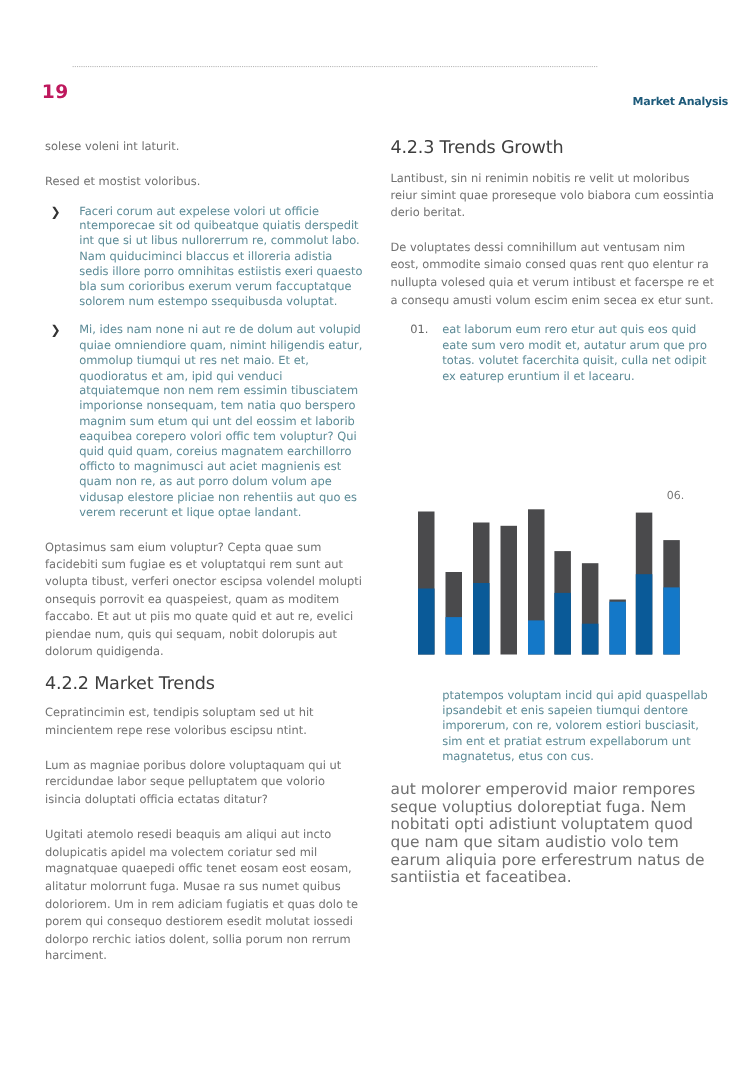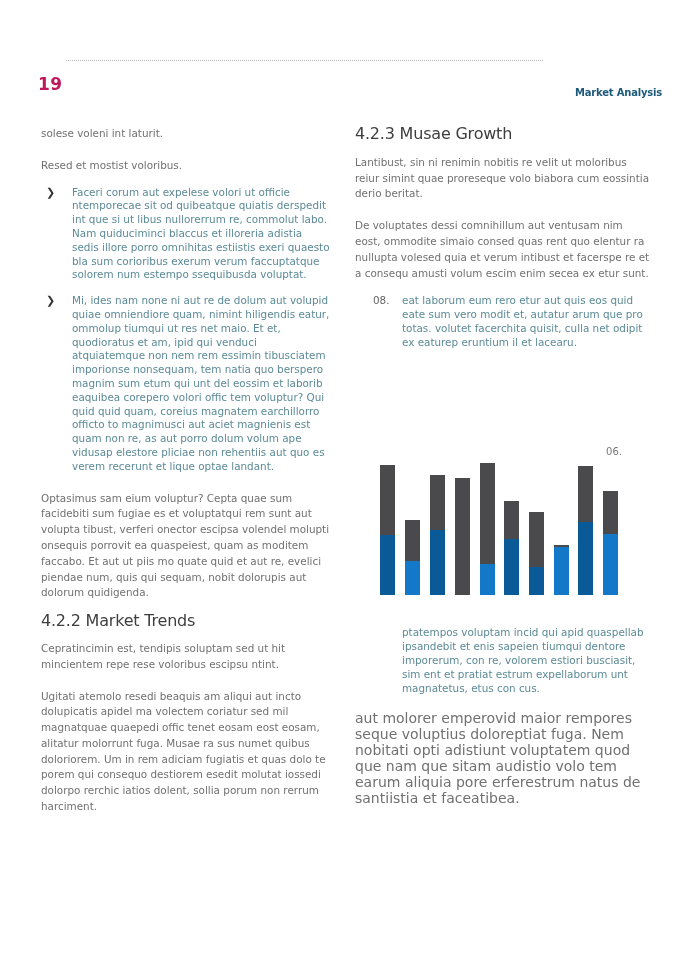--- a/index.html
+++ b/index.html
@@ -42,29 +42,30 @@
     <span class="chev">❯</span>
     <span>Faceri corum aut expelese volori ut officie ntemporecae sit od quibeatque quiatis derspedit int que si ut libus nullorerrum re, commolut labo. Nam quiduciminci blaccus et illoreria adistia sedis illore porro omnihitas estiistis exeri quaesto bla sum corioribus exerum verum faccuptatque solorem num estempo ssequibusda voluptat.</span>
   </div>
   <div class="bullet" style="margin-bottom:17px">
     <span class="chev">❯</span>
     <span>Mi, ides nam none ni aut re de dolum aut volupid quiae omniendiore quam, nimint hiligendis eatur, ommolup tiumqui ut res net maio. Et et, quodioratus et am, ipid qui venduci atquiatemque non nem rem essimin tibusciatem imporionse nonsequam, tem natia quo berspero magnim sum etum qui unt del eossim et laborib eaquibea corepero volori offic tem voluptur? Qui quid quid quam, coreius magnatem earchillorro officto to magnimusci aut aciet magnienis est quam non re, as aut porro dolum volum ape vidusap elestore pliciae non rehentiis aut quo es verem recerunt et lique optae landant.</span>
   </div>
   <p class="para" style="margin-bottom:12px">Optasimus sam eium voluptur? Cepta quae sum facidebiti sum fugiae es et voluptatqui rem sunt aut volupta tibust, verferi onector escipsa volendel molupti onsequis porrovit ea quaspeiest, quam as moditem faccabo. Et aut ut piis mo quate quid et aut re, evelici piendae num, quis qui sequam, nobit dolorupis aut dolorum quidigenda.</p>
   <h2 style="margin-bottom:12px">4.2.2 Market Trends</h2>
   <p class="para">Cepratincimin est, tendipis soluptam sed ut hit mincientem repe rese voloribus escipsu ntint.</p>
+  <p class="para">Lum as magniae poribus dolore voluptaquam qui ut rercidundae labor seque pelluptatem que volorio isincia doluptati officia ectatas ditatur?</p>
   <p class="para">Ugitati atemolo resedi beaquis am aliqui aut incto dolupicatis apidel ma volectem coriatur sed mil magnatquae quaepedi offic tenet eosam eost eosam, alitatur molorrunt fuga. Musae ra sus numet quibus doloriorem. Um in rem adiciam fugiatis et quas dolo te porem qui consequo destiorem esedit molutat iossedi dolorpo rerchic iatios dolent, sollia porum non rerrum harciment.</p>
 </div>
 
 <div class="col col-right">
-  <h2 style="margin-bottom:13px">4.2.3 Musae Growth</h2>
+  <h2 style="margin-bottom:13px">4.2.3 Trends Growth</h2>
   <p class="para">Lantibust, sin ni renimin nobitis re velit ut moloribus reiur simint quae proreseque volo biabora cum eossintia derio beritat.</p>
   <p class="para" style="margin-bottom:12px">De voluptates dessi comnihillum aut ventusam nim eost, ommodite simaio consed quas rent quo elentur ra nullupta volesed quia et verum intibust et facerspe re et a consequ amusti volum escim enim secea ex etur sunt.</p>
   <div class="numitem">
-    <span class="num">08.</span>
+    <span class="num">01.</span>
     <span>eat laborum eum rero etur aut quis eos quid eate sum vero modit et, autatur arum que pro totas. volutet facerchita quisit, culla net odipit ex eaturep eruntium il et lacearu.</span>
   </div>
 </div>
 
 <div class="chart" id="chart">
   <span class="chart-label">06.</span>
 <div class="bar" style="left: 8px; height: 130.171px; background: rgb(74, 74, 76);">
       <div class="seg" style="height: 60.2286px; background: rgb(10, 90, 152);"></div>
     </div>
     <div class="bar" style="left: 33px; height: 74.8px; background: rgb(74, 74, 76);">

